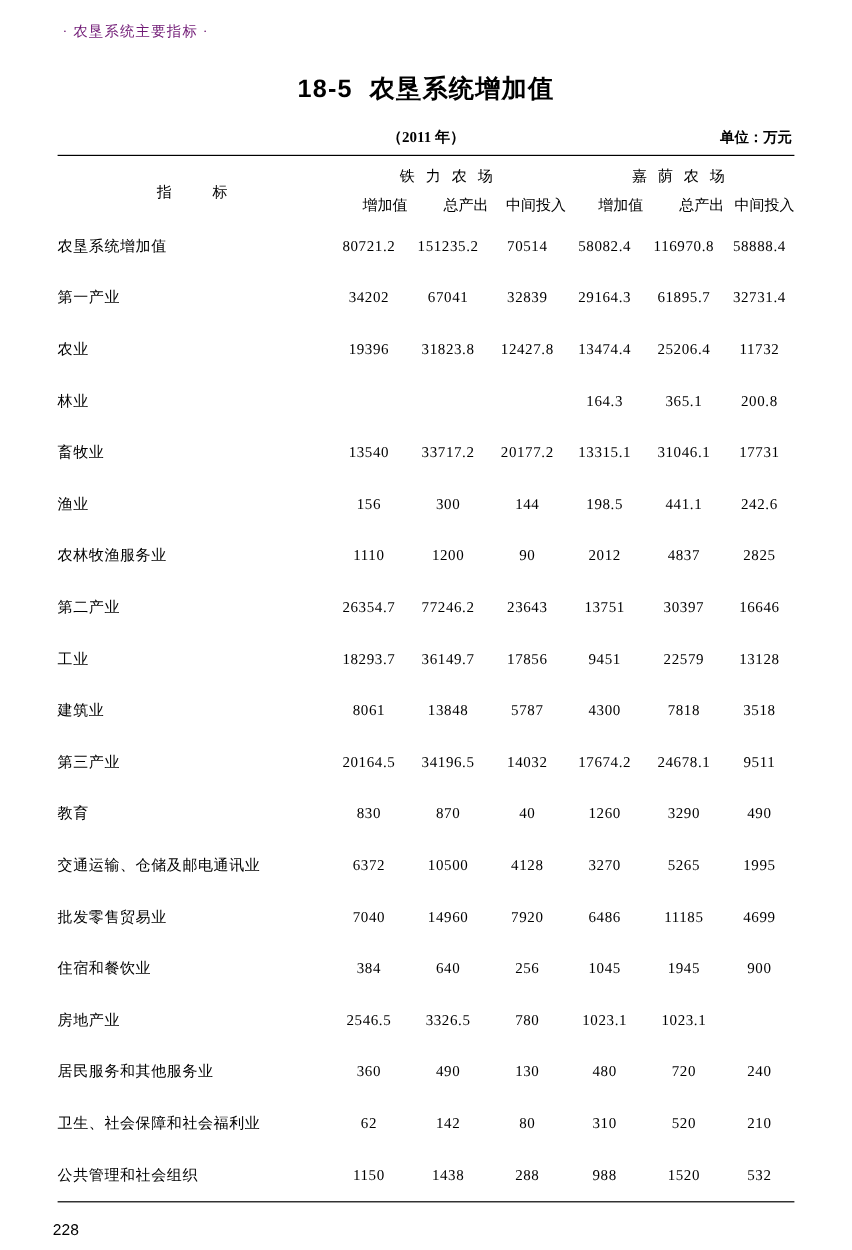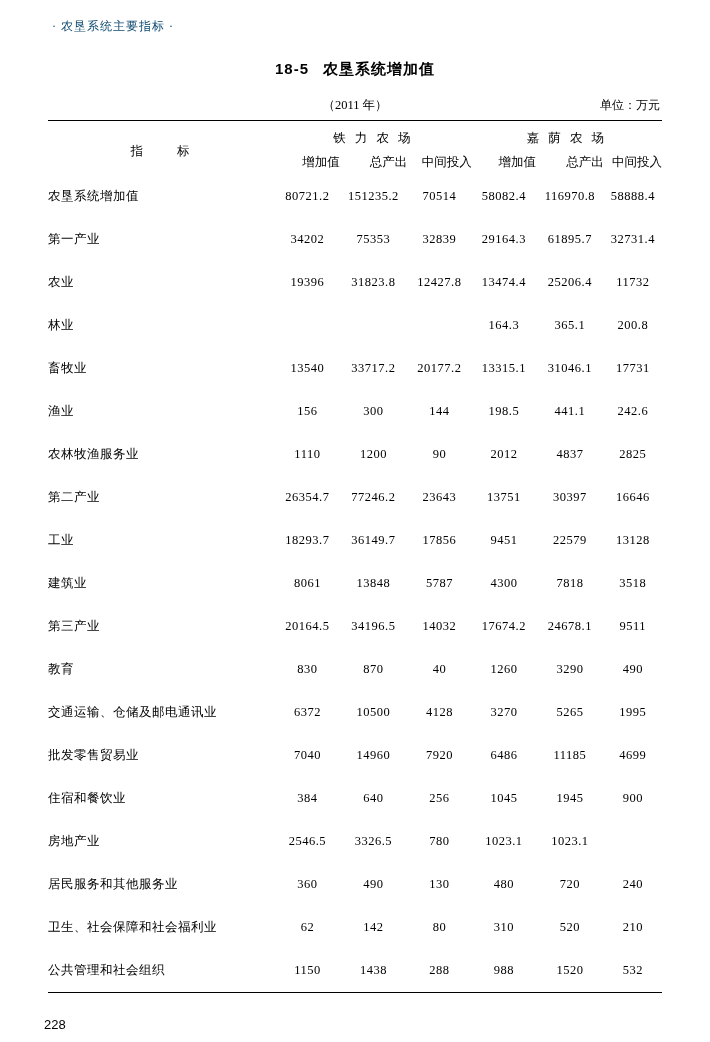--- a/index.html
+++ b/index.html
@@ -18,42 +18,43 @@
   .page {
     position: relative;
     width: 710px;
     height: 1042px;
     box-sizing: border-box;
     padding: 0 48px;
   }
   .running-head {
     font-size: 12px;
     letter-spacing: 1px;
-    color: #0c4a6e;
+    color: #701a75;
     padding-top: 18px;
     padding-left: 4px;
     height: 20px;
   }
   .doc-title {
     text-align: center;
-    font-size: 15px;
+    font-size: 21px;
     font-weight: bold;
     letter-spacing: 1px;
     margin-top: 22px;
     margin-bottom: 0;
     font-family: "Liberation Sans", "DejaVu Sans", sans-serif;
   }
   .doc-title .num {
     margin-right: 14px;
   }
   .subhead-row {
     position: relative;
     margin-top: 18px;
     height: 18px;
     font-size: 12.5px;
+    font-weight: bold;
   }
   .subhead-center {
     text-align: center;
   }
   .subhead-right {
     position: absolute;
     right: 2px;
     top: 0;
     font-size: 12px;
   }
@@ -174,21 +175,21 @@
             <td class="num vline-heavy">80721.2</td>
             <td class="num vline-l">151235.2</td>
             <td class="num vline-l">70514</td>
             <td class="num vline-heavy">58082.4</td>
             <td class="num vline-l">116970.8</td>
             <td class="num vline-l">58888.4</td>
           </tr>
           <tr>
             <td class="label lv1">第一产业</td>
             <td class="num vline-heavy">34202</td>
-            <td class="num vline-l">75353</td>
+            <td class="num vline-l">67041</td>
             <td class="num vline-l">32839</td>
             <td class="num vline-heavy">29164.3</td>
             <td class="num vline-l">61895.7</td>
             <td class="num vline-l">32731.4</td>
           </tr>
           <tr>
             <td class="label lv2">农业</td>
             <td class="num vline-heavy">19396</td>
             <td class="num vline-l">31823.8</td>
             <td class="num vline-l">12427.8</td>

